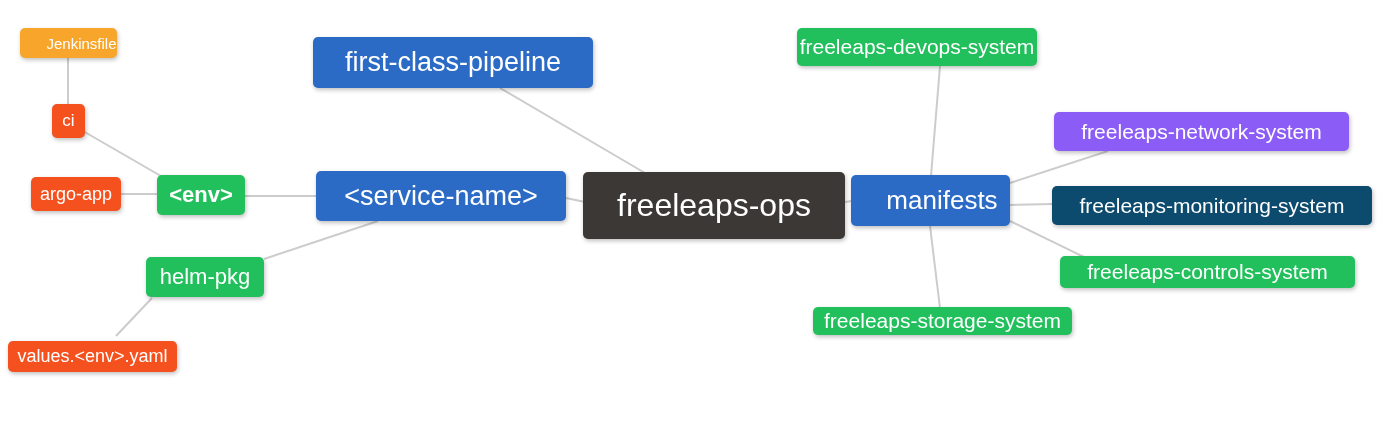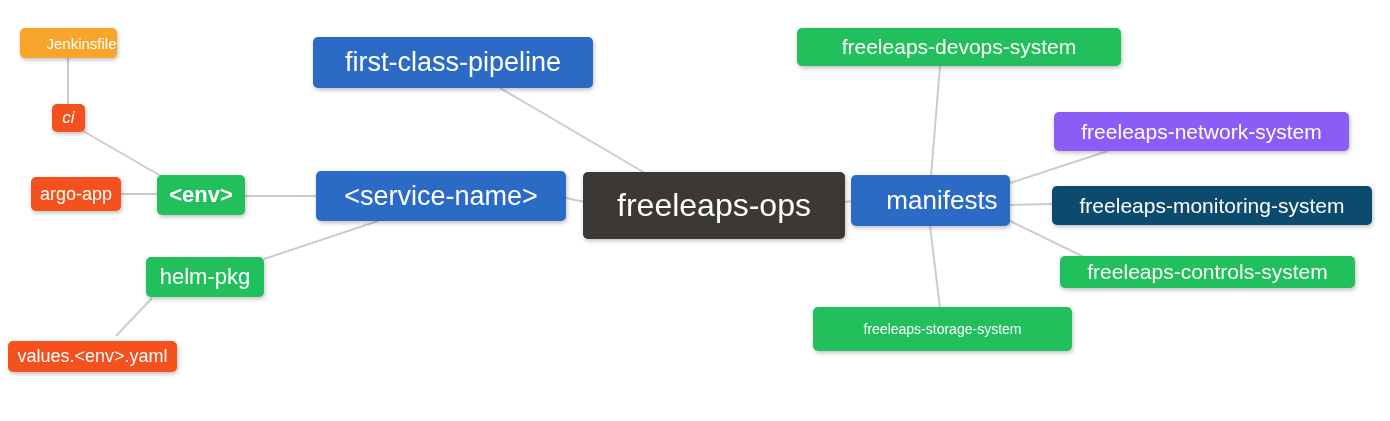--- a/index.html
+++ b/index.html
@@ -17,34 +17,34 @@
     display:flex;align-items:center;justify-content:center;
     color:#ffffff;
     border-radius:5px;
     box-shadow:1px 2px 4px rgba(0,0,0,0.25);
     white-space:nowrap;
     box-sizing:border-box;
     cursor:pointer;
   }
   
   #n-jenkinsfile{left:20px;top:28px;width:97px;height:30px;font-size:15px;}
-  #n-ci{left:52px;top:104px;width:33px;height:28px;font-size:17px;font-style:italic;}
+  #n-ci{left:52px;top:104px;width:33px;height:34px;font-size:17px;}
   #n-argo-app{left:31px;top:177px;width:90px;height:34px;font-size:18px;}
   #n-env{left:157px;top:175px;width:88px;height:40px;font-size:22px;font-weight:bold;}
   #n-helm-pkg{left:146px;top:257px;width:118px;height:40px;font-size:22px;}
   #n-values-env-yaml{left:8px;top:335px;width:169px;height:31px;font-size:18px;margin-top:6px;}
   #n-service-name{left:316px;top:171px;width:250px;height:50px;font-size:27px;}
   #n-first-class-pipeline{left:313px;top:37px;width:280px;height:51px;font-size:27px;}
   #n-freeleaps-ops{left:583px;top:172px;width:262px;height:67px;font-size:32px;}
   #n-manifests{left:851px;top:175px;width:159px;height:51px;font-size:26px;}
-  #n-devops-system{left:797px;top:28px;width:324px;height:38px;font-size:21px;}
+  #n-devops-system{left:797px;top:28px;width:240px;height:38px;font-size:21px;}
   #n-network-system{left:1054px;top:112px;width:295px;height:39px;font-size:21px;}
   #n-monitoring-system{left:1052px;top:186px;width:320px;height:39px;font-size:21px;}
   #n-controls-system{left:1060px;top:256px;width:295px;height:32px;font-size:21px;}
-  #n-storage-system{left:813px;top:307px;width:259px;height:44px;font-size:14px;}
+  #n-storage-system{left:813px;top:307px;width:259px;height:28px;font-size:21px;}
 </style>
 </head>
 <body>
 
 <div class="canvas">
 
   <svg class="edges" viewBox="0 0 1390 421">
     <line x1="68" y1="58" x2="68" y2="105" stroke="#cccccc"></line>
     <line x1="83" y1="131" x2="173" y2="183" stroke="#cccccc"></line>
     <line x1="121" y1="194" x2="157" y2="194" stroke="#cccccc"></line>

